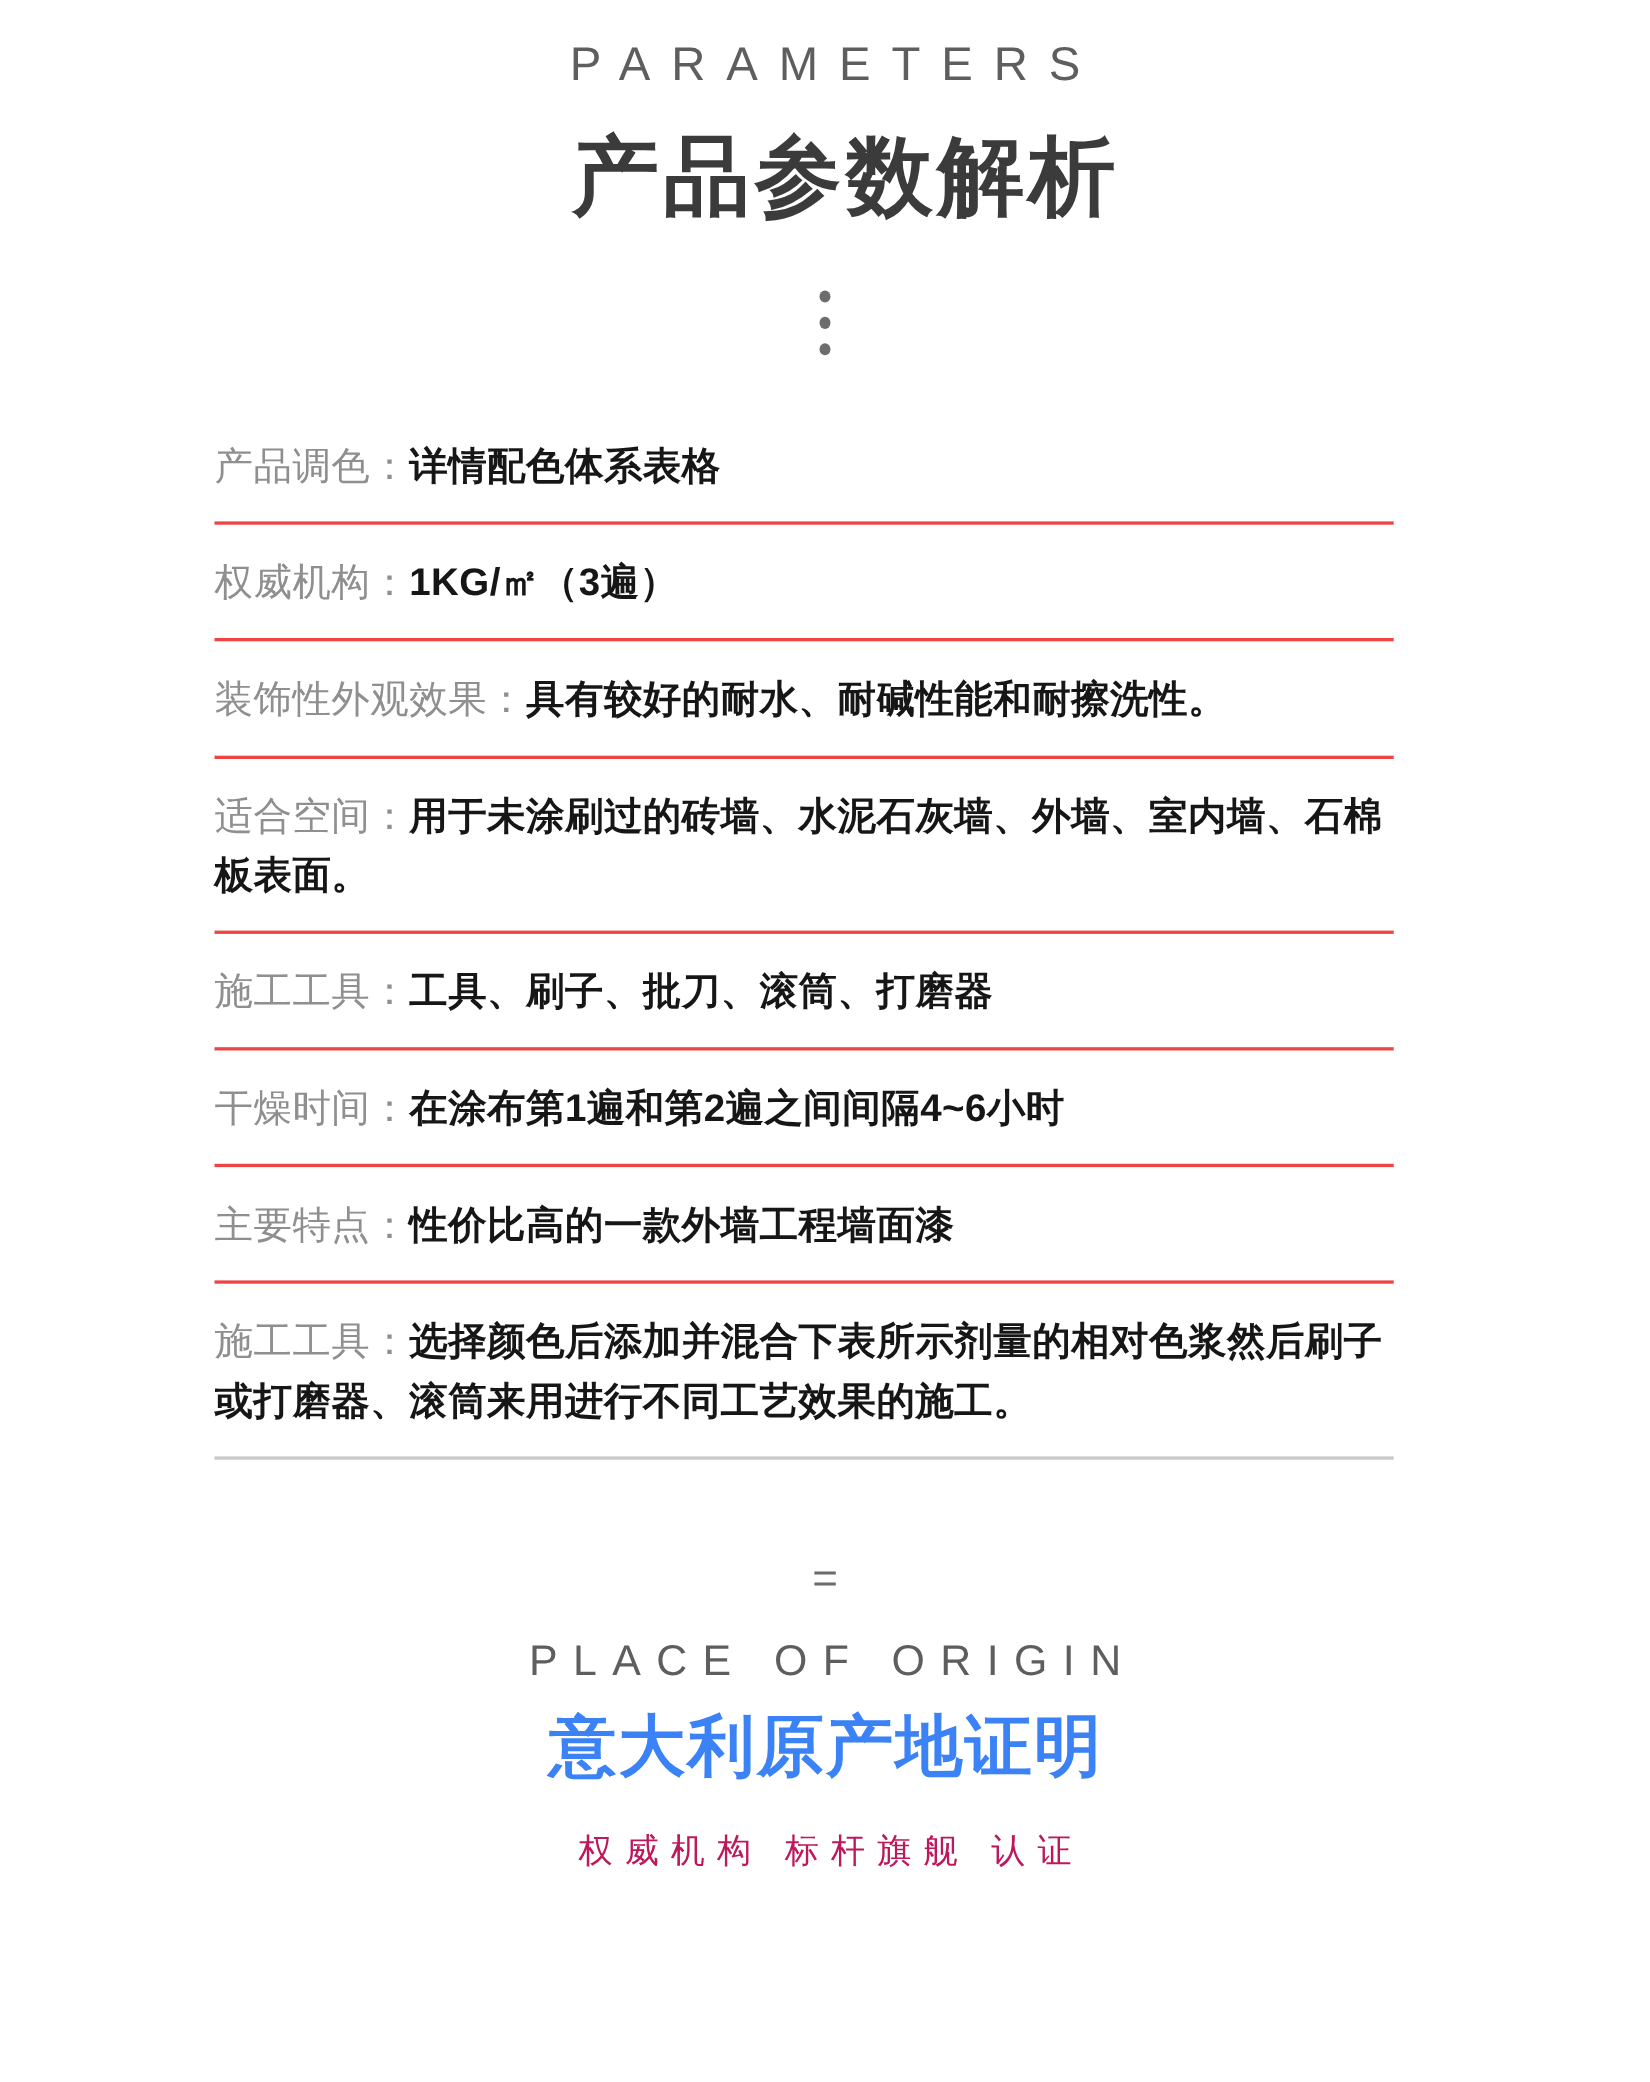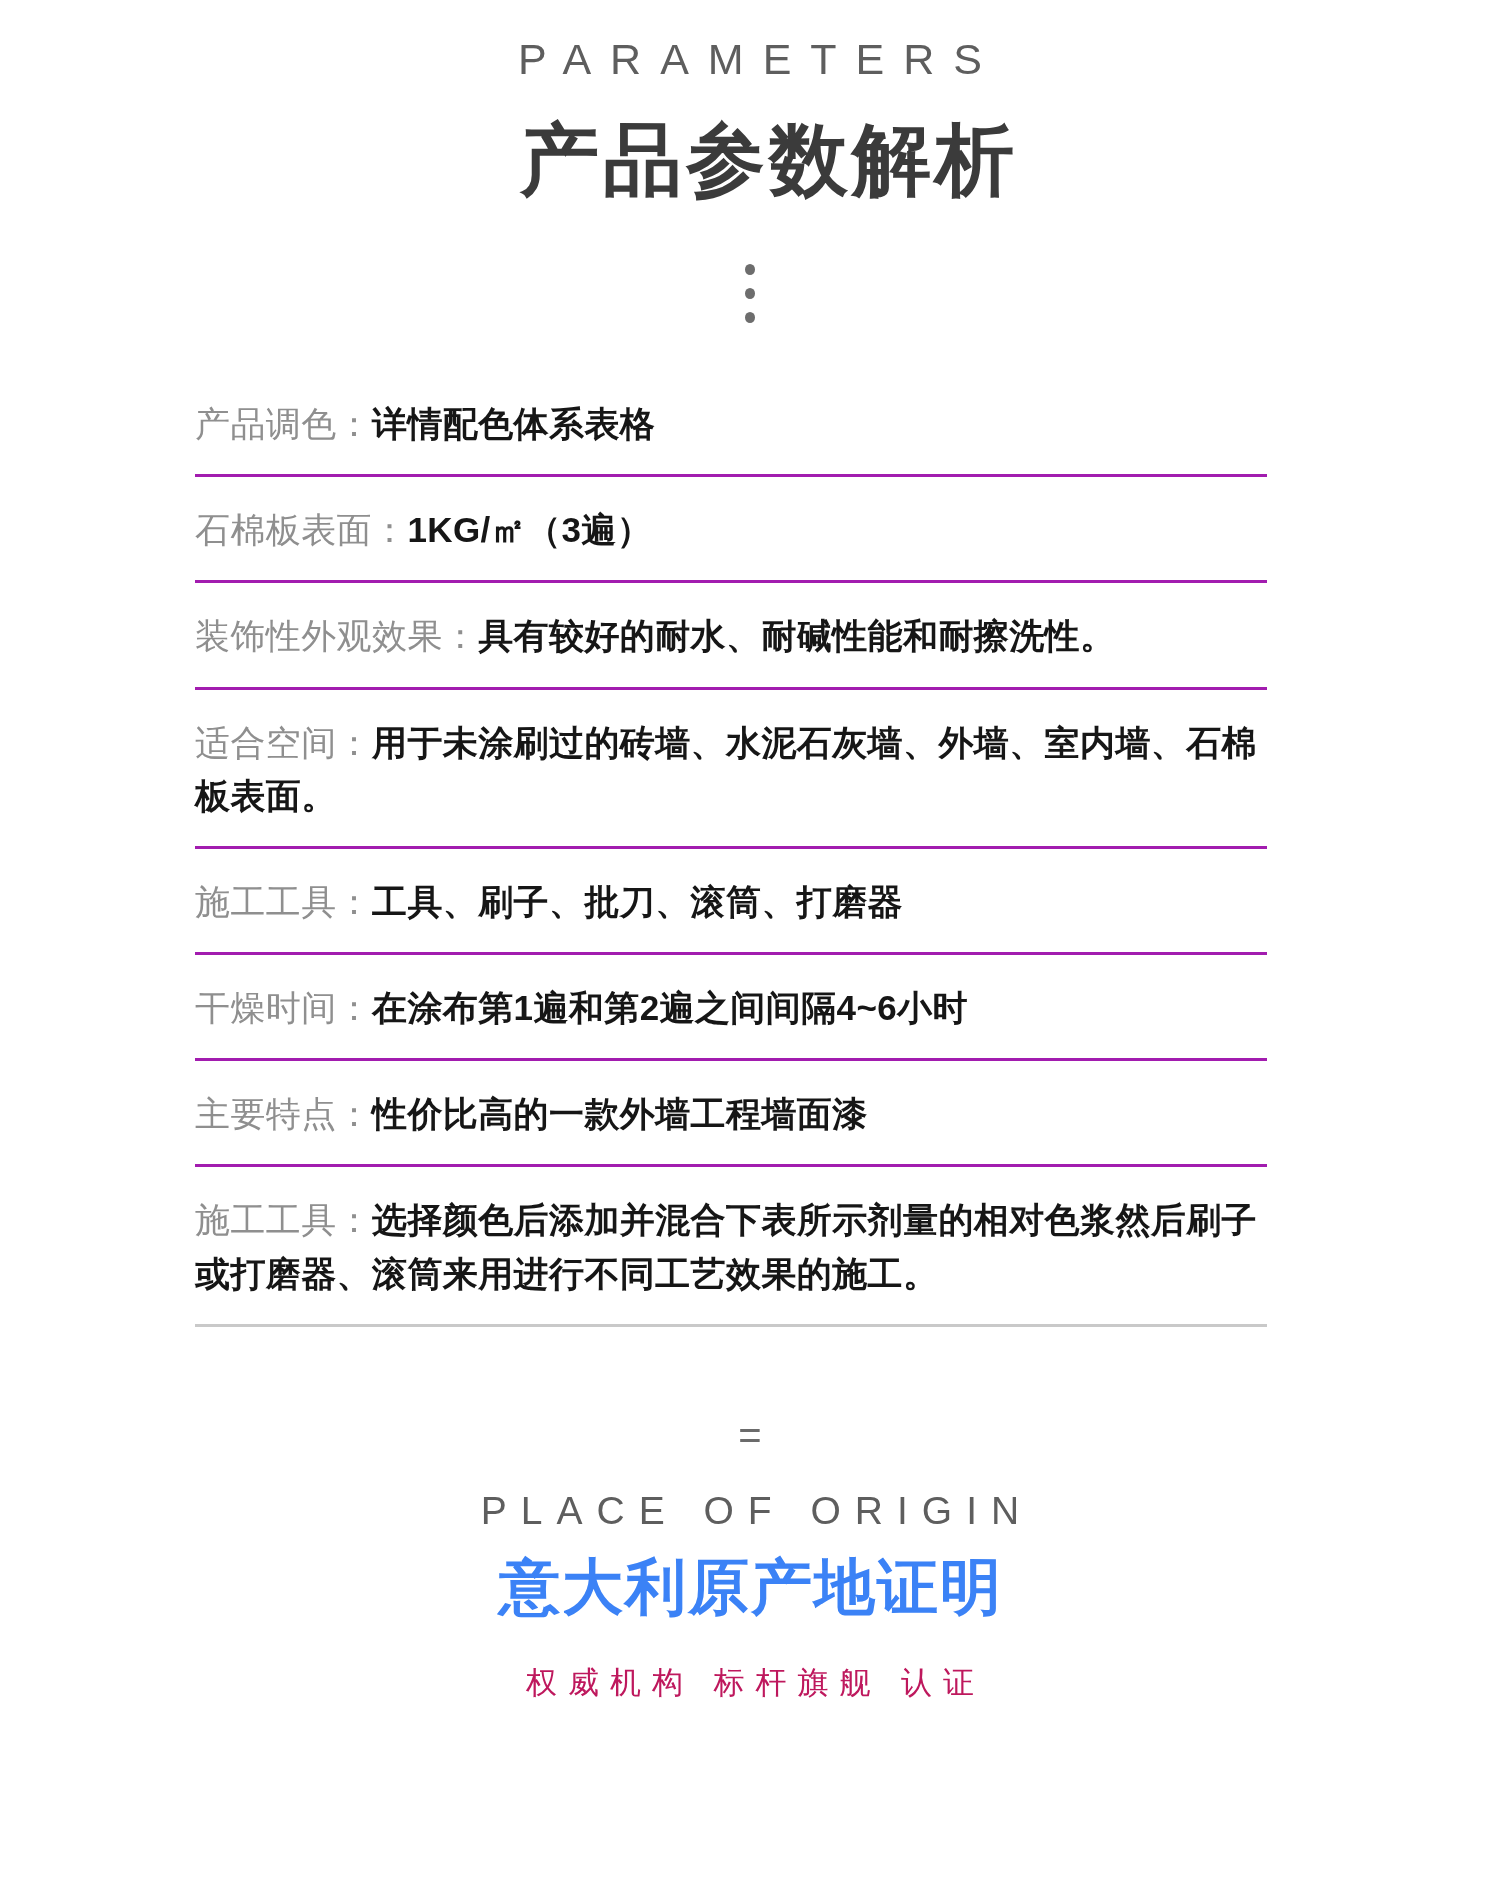--- a/index.html
+++ b/index.html
@@ -65,21 +65,21 @@
   
   .spec-list {
     margin: 0 auto;
     margin-top: 48px;
     width: 1110px;
     padding: 0 38px 0 0;
     box-sizing: border-box;
   }
   .spec-row {
     padding: 26px 0 24px 0;
-    border-bottom: 3px solid #a21caf;
+    border-bottom: 3px solid #ef4444;
   }
   .spec-row:last-child {
     border-bottom: 3px solid #c9c9c9;
   }
   .spec-text {
     font-size: 35px;
     line-height: 1.52;
     color: #1c1c1c;
     font-weight: 700;
     letter-spacing: 0.4px;
@@ -151,21 +151,21 @@
     <span class="dot"></span>
   </div>
 
   <div class="spec-list">
 
     <div class="spec-row">
       <div class="spec-text"><span class="spec-label">产品调色：</span><span class="spec-value">详情配色体系表格</span></div>
     </div>
 
     <div class="spec-row">
-      <div class="spec-text"><span class="spec-label">石棉板表面：</span><span class="spec-value">1KG/㎡（3遍）</span></div>
+      <div class="spec-text"><span class="spec-label">权威机构：</span><span class="spec-value">1KG/㎡（3遍）</span></div>
     </div>
 
     <div class="spec-row">
       <div class="spec-text"><span class="spec-label">装饰性外观效果：</span><span class="spec-value">具有较好的耐水、耐碱性能和耐擦洗性。</span></div>
     </div>
 
     <div class="spec-row">
       <div class="spec-text"><span class="spec-label">适合空间：</span><span class="spec-value">用于未涂刷过的砖墙、水泥石灰墙、外墙、室内墙、石棉板表面。</span></div>
     </div>
 

